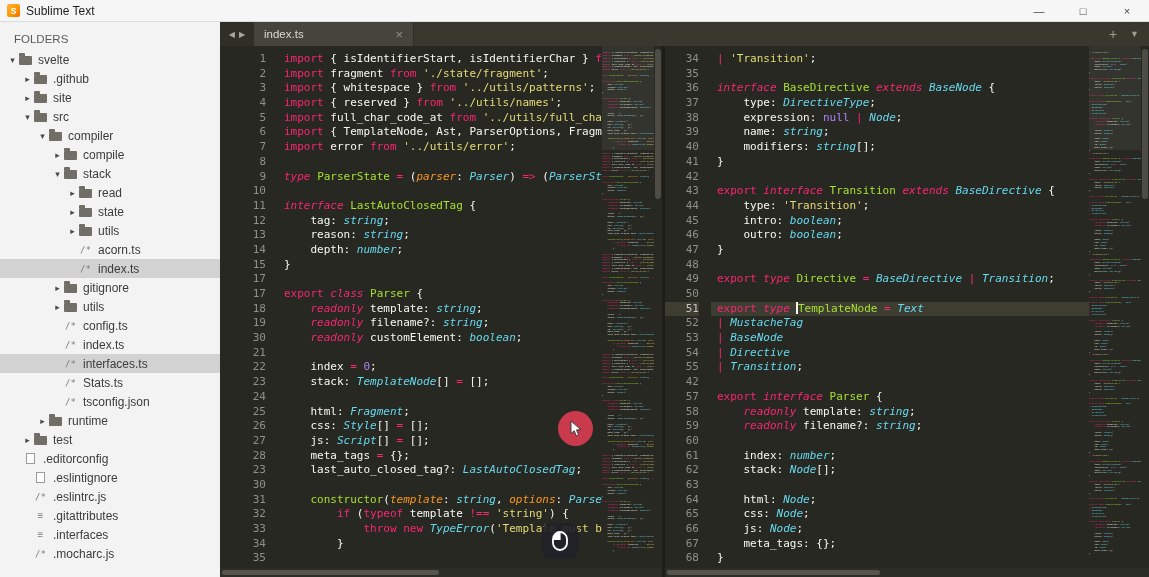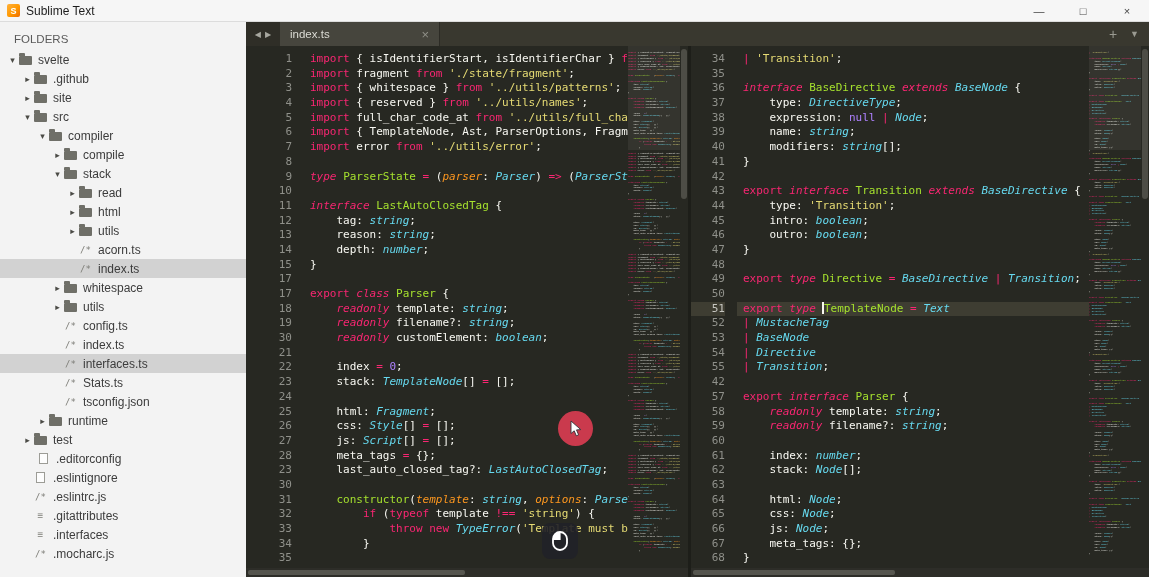--- a/index.html
+++ b/index.html
@@ -23,21 +23,21 @@
   }
   .win-title { margin-left:6px; font-size:12px; color:#1c1c1c; }
   .win-controls { position:absolute; right:0; top:0; height:22px; display:flex; }
   .wctrl { width:44px; height:22px; display:flex; align-items:center; justify-content:center;
            color:#444; font-size:11px; }
 
   
   .mainrow { flex:1; display:flex; min-height:0; }
 
   
-  .sidebar { width:246px; flex:none; background:#f3f3f3; overflow:hidden; }
+  .sidebar { width:220px; flex:none; background:#f3f3f3; overflow:hidden; }
   .folders-header { font-size:11.5px; color:#5a5a5a; padding:11px 0 5px 14px; }
   .tree-row { display:flex; align-items:center; height:19px; font-size:12px; color:#3c3c3c;
               white-space:nowrap; cursor:default; }
   .tree-row.selected { background:#d2d2d2; }
   .arrow { width:13px; flex:none; text-align:center; font-size:9px; color:#4a4a45; }
   .folder-icon { width:13px; height:9px; background:#6f6f68; border-radius:1px;
                  position:relative; flex:none; margin-top:2px; }
   .folder-icon::before { content:""; position:absolute; top:-3px; left:0; width:6px; height:3px;
                          background:#6f6f68; border-radius:1px 1px 0 0; }
   .ficon { flex:none; }
@@ -169,41 +169,41 @@
             <span class="lbl">stack</span>
           </div>
           <div class="tree-row" style="padding-left: 66px;">
             <span class="arrow">▸</span>
             <span class="folder-icon"></span>
             <span class="lbl">read</span>
           </div>
           <div class="tree-row" style="padding-left: 66px;">
             <span class="arrow">▸</span>
             <span class="folder-icon"></span>
-            <span class="lbl">html</span>
+            <span class="lbl">state</span>
           </div>
           <div class="tree-row" style="padding-left: 66px;">
             <span class="arrow">▸</span>
             <span class="folder-icon"></span>
             <span class="lbl">utils</span>
           </div>
           <div class="tree-row" style="padding-left: 66px;">
             <span class="arrow"></span>
             <span class="ficon ts">/*</span>
             <span class="lbl">acorn.ts</span>
           </div>
           <div class="tree-row selected" style="padding-left: 66px;">
             <span class="arrow"></span>
             <span class="ficon ts">/*</span>
             <span class="lbl">index.ts</span>
           </div>
           <div class="tree-row" style="padding-left: 51px;">
             <span class="arrow">▸</span>
             <span class="folder-icon"></span>
-            <span class="lbl">whitespace</span>
+            <span class="lbl">gitignore</span>
           </div>
           <div class="tree-row" style="padding-left: 51px;">
             <span class="arrow">▸</span>
             <span class="folder-icon"></span>
             <span class="lbl">utils</span>
           </div>
           <div class="tree-row" style="padding-left: 51px;">
             <span class="arrow"></span>
             <span class="ficon ts">/*</span>
             <span class="lbl">config.ts</span>
@@ -231,21 +231,21 @@
           <div class="tree-row" style="padding-left: 36px;">
             <span class="arrow">▸</span>
             <span class="folder-icon"></span>
             <span class="lbl">runtime</span>
           </div>
           <div class="tree-row" style="padding-left: 21px;">
             <span class="arrow">▸</span>
             <span class="folder-icon"></span>
             <span class="lbl">test</span>
           </div>
-          <div class="tree-row" style="padding-left: 11px; margin-left: 13px;">
+          <div class="tree-row" style="padding-left: 11px;">
             <span class="arrow"></span>
             <span class="ficon doc"></span>
             <span class="lbl">.editorconfig</span>
           </div>
           <div class="tree-row" style="padding-left: 21px;">
             <span class="arrow"></span>
             <span class="ficon doc"></span>
             <span class="lbl">.eslintignore</span>
           </div>
           <div class="tree-row" style="padding-left: 21px;">

